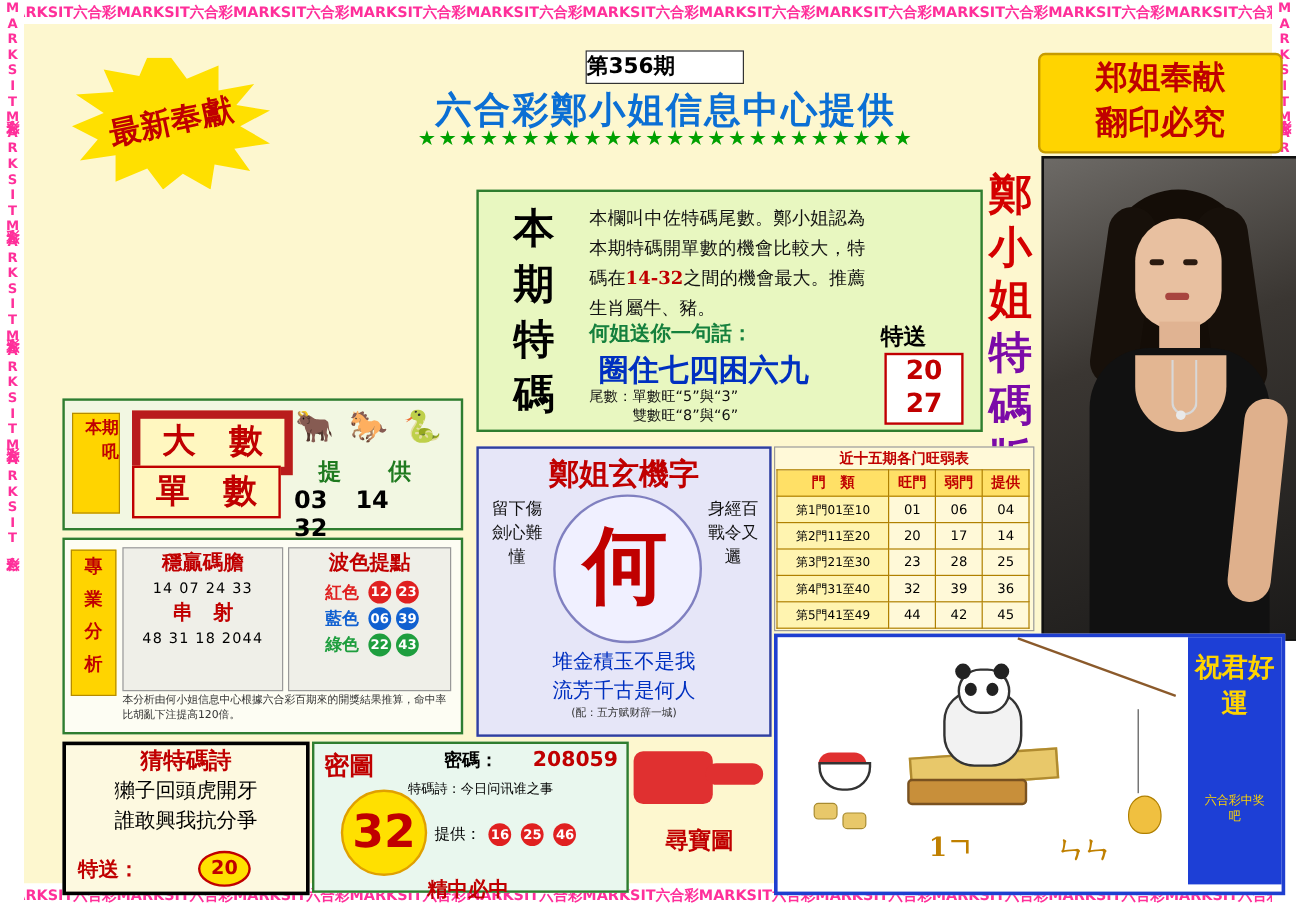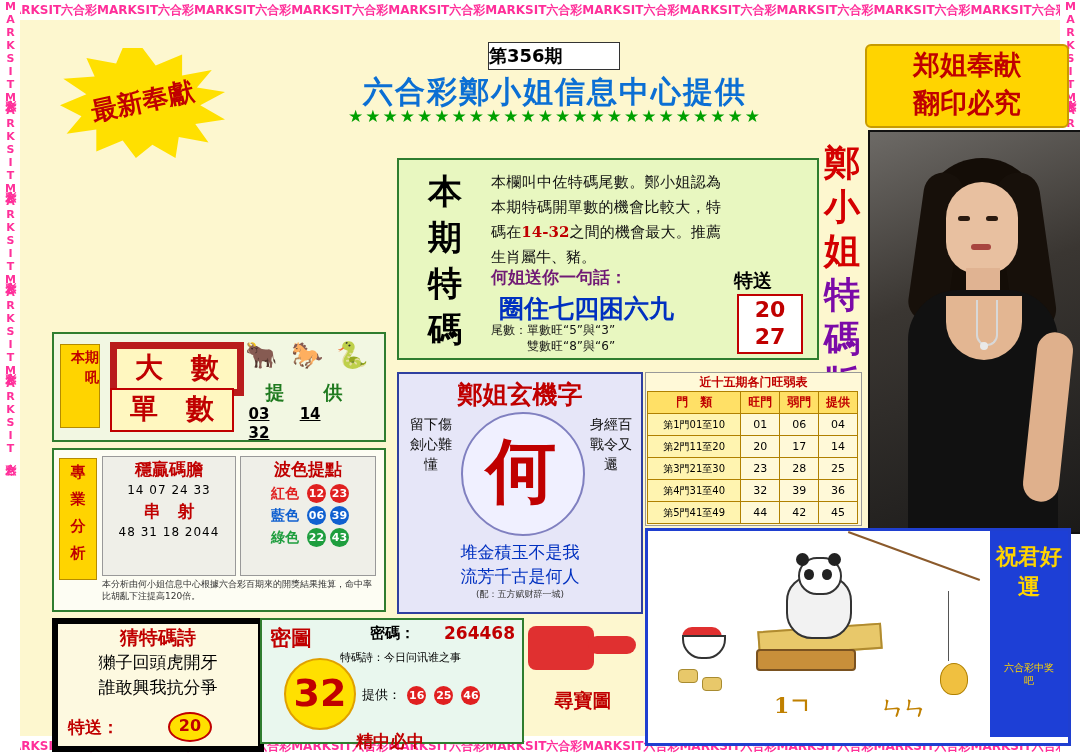--- a/index.html
+++ b/index.html
@@ -65,41 +65,41 @@
     font-family:"DejaVu Serif","Liberation Serif",serif;}
   #vtitle .c.p{color:#7b0aa8;}
 
   
   #tema{position:absolute;left:377px;top:138px;width:418px;height:198px;background:#e8f7c0;border:2px solid #2f7d2f;}
   #tema .label{position:absolute;left:8px;top:8px;width:76px;height:182px;text-align:center;
     font-size:34px;font-weight:bold;color:#000;line-height:46px;font-family:"DejaVu Serif","Liberation Serif",serif;}
   #tema .body{position:absolute;left:92px;top:10px;width:230px;font-size:15px;line-height:25px;color:#111;
     font-family:"DejaVu Serif","Liberation Serif",serif;text-align:justify;}
   #tema .body .hl{color:#c00000;font-weight:bold;}
-  #tema .line2{position:absolute;left:92px;top:106px;width:250px;font-size:17px;color:#701a75;font-weight:bold;}
+  #tema .line2{position:absolute;left:92px;top:106px;width:250px;font-size:17px;color:#15803d;font-weight:bold;}
   #tema .big{position:absolute;left:100px;top:132px;width:230px;text-align:left;font-size:25px;font-weight:bold;color:#0030c0;
     font-family:"DejaVu Serif","Liberation Serif",serif;}
   #tema .tail{position:absolute;left:92px;top:162px;width:250px;font-size:12px;color:#111;line-height:16px;}
   #tema .songlabel{position:absolute;left:335px;top:108px;font-size:19px;font-weight:bold;color:#000;}
   #tema .numbox{position:absolute;left:338px;top:134px;width:62px;height:56px;background:#fff;border:2px solid #c00000;}
   #tema .numbox div{text-align:center;font-size:22px;font-weight:bold;color:#c00000;line-height:27px;}
 
   
   #lbox1{position:absolute;left:32px;top:312px;width:330px;height:106px;background:#f2f7e2;border:2px solid #2f7d2f;}
   #lbox1 .tag{position:absolute;left:6px;top:10px;width:40px;height:84px;background:#ffd400;border:1px solid #b58b00;
     text-align:right;font-size:14px;font-weight:bold;color:#c00000;line-height:20px;padding-top:2px;box-sizing:border-box;}
   #lbox1 .w1{position:absolute;left:56px;top:8px;width:120px;height:40px;background:#fff7c0;border:7px solid #b91c1c;
     text-align:center;font-size:28px;font-weight:bold;color:#c00000;line-height:38px;font-family:"DejaVu Serif","Liberation Serif",serif;}
   #lbox1 .w2{position:absolute;left:56px;top:54px;width:120px;height:40px;background:#fff7c0;border:2px solid #c00000;
     text-align:center;font-size:28px;font-weight:bold;color:#c00000;line-height:38px;font-family:"DejaVu Serif","Liberation Serif",serif;}
   #lbox1 .zodiac{position:absolute;left:188px;top:6px;width:134px;height:40px;}
   #lbox1 .zodiac span{display:inline-block;width:40px;text-align:center;font-size:26px;}
   #lbox1 .tg{position:absolute;left:188px;top:46px;width:134px;text-align:center;font-size:19px;font-weight:bold;color:#1f7a1f;letter-spacing:10px;}
   #lbox1 .nums{position:absolute;left:182px;top:70px;width:146px;}
-  #lbox1 .nums span{display:inline-block;width:46px;text-align:center;font-size:15px;font-weight:bold;color:#000;text-decoration:underline;}
+  #lbox1 .nums span{display:inline-block;width:46px;text-align:center;font-size:20px;font-weight:bold;color:#000;}
 
   
   #lbox2{position:absolute;left:32px;top:428px;width:330px;height:160px;background:#fdfdf3;border:2px solid #2f7d2f;}
   #lbox2 .tag{position:absolute;left:5px;top:8px;width:36px;height:120px;background:#ffd400;border:1px solid #b58b00;
     text-align:center;font-size:15px;font-weight:bold;color:#c00000;line-height:27px;}
   #lbox2 .sub1{position:absolute;left:48px;top:6px;width:132px;height:118px;background:#efefe8;border:1px solid #999;}
   #lbox2 .sub2{position:absolute;left:186px;top:6px;width:134px;height:118px;background:#efefe8;border:1px solid #999;}
   #lbox2 .h{text-align:center;font-size:17px;font-weight:bold;color:#c00000;line-height:24px;
     font-family:"DejaVu Serif","Liberation Serif",serif;}
   #lbox2 .n{text-align:center;font-size:12px;color:#000;line-height:18px;letter-spacing:1px;}
@@ -125,21 +125,21 @@
 
   
   #tbl{position:absolute;left:625px;top:352px;width:215px;height:152px;background:#fff9d8;border:1px solid #999;}
   #tbl .cap{text-align:center;font-size:12px;font-weight:bold;color:#c00000;line-height:18px;}
   table{border-collapse:collapse;width:211px;margin:0 1px;}
   td,th{border:1px solid #b08000;font-size:11px;text-align:center;height:19px;color:#000;}
   th{background:#ffe066;color:#c00000;font-weight:bold;font-size:12px;}
   td.first{background:#fff4b0;font-size:10px;}
 
   
-  #poem{position:absolute;left:32px;top:598px;width:200px;height:122px;background:#fdf9e0;border:6px solid #000000;}
+  #poem{position:absolute;left:32px;top:598px;width:200px;height:122px;background:#fdf9e0;border:3px solid #000000;}
   #poem .t{text-align:center;font-size:19px;font-weight:bold;color:#c00000;line-height:26px;
     font-family:"DejaVu Serif","Liberation Serif",serif;}
   #poem .l{font-size:17px;color:#000;line-height:25px;text-align:center;font-family:"DejaVu Serif","Liberation Serif",serif;}
   #poem .s{position:absolute;left:10px;top:92px;font-size:17px;font-weight:bold;color:#c00000;}
   #poem .sv{position:absolute;left:110px;top:88px;width:40px;height:26px;background:#ffe000;border:2px solid #c00000;border-radius:50%;
     text-align:center;line-height:24px;font-size:16px;font-weight:bold;color:#c00000;}
 
   
   #mitu{position:absolute;left:240px;top:598px;width:260px;height:122px;background:#e9f7ee;border:2px solid #2f7d2f;}
   #mitu .t{position:absolute;left:8px;top:4px;font-size:21px;font-weight:bold;color:#c00000;
@@ -372,21 +372,21 @@
       <div class="t">猜特碼詩</div>
       <div class="l">獺子回頭虎開牙</div>
       <div class="l">誰敢興我抗分爭</div>
       <div class="s">特送：</div>
       <div class="sv">20</div>
     </div>
 
     <div id="mitu">
       <div class="t">密圖</div>
       <div class="mcode">密碼：</div>
-      <div class="mval">264468</div>
+      <div class="mval">208059</div>
       <div class="shi"><span>特碼詩：</span><span>今日问讯谁之事</span></div>
       <div class="circle">32</div>
       <div class="prov">
         <span>提供：</span>
         <span class="ball red">16</span>
         <span class="ball red">25</span>
         <span class="ball red">46</span>
       </div>
       <div class="bottom">精中必中</div>
     </div>

